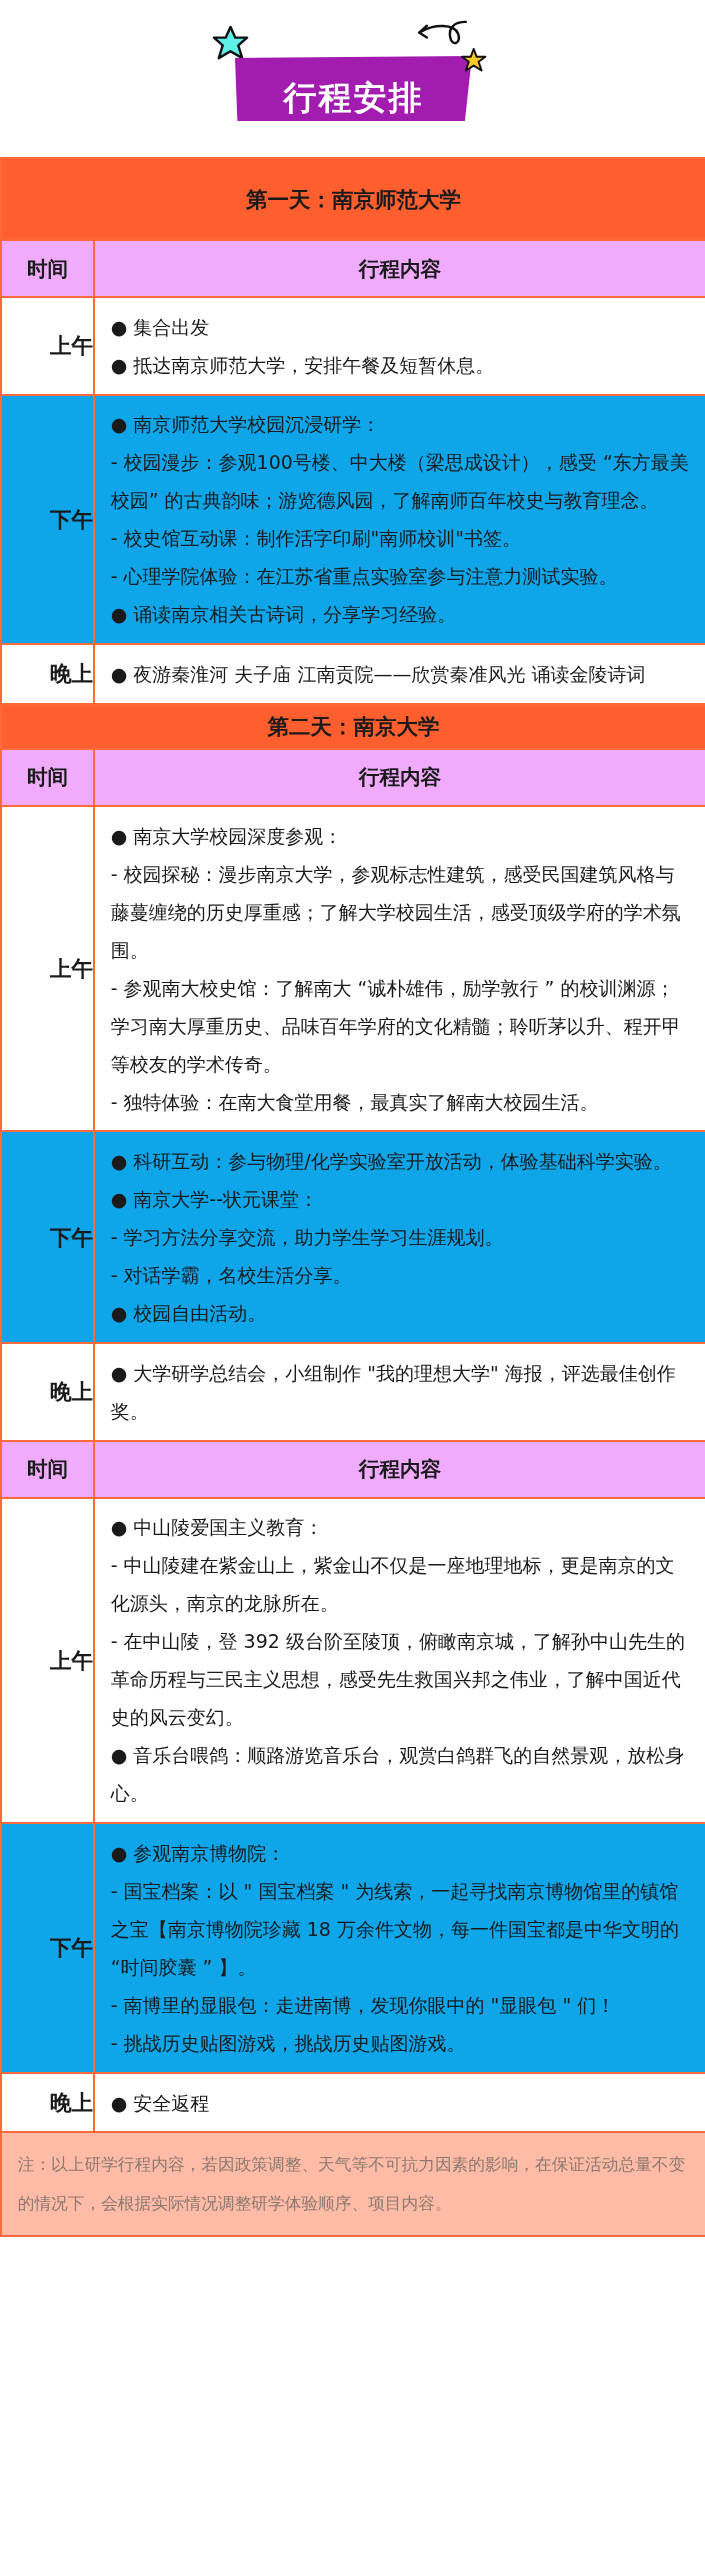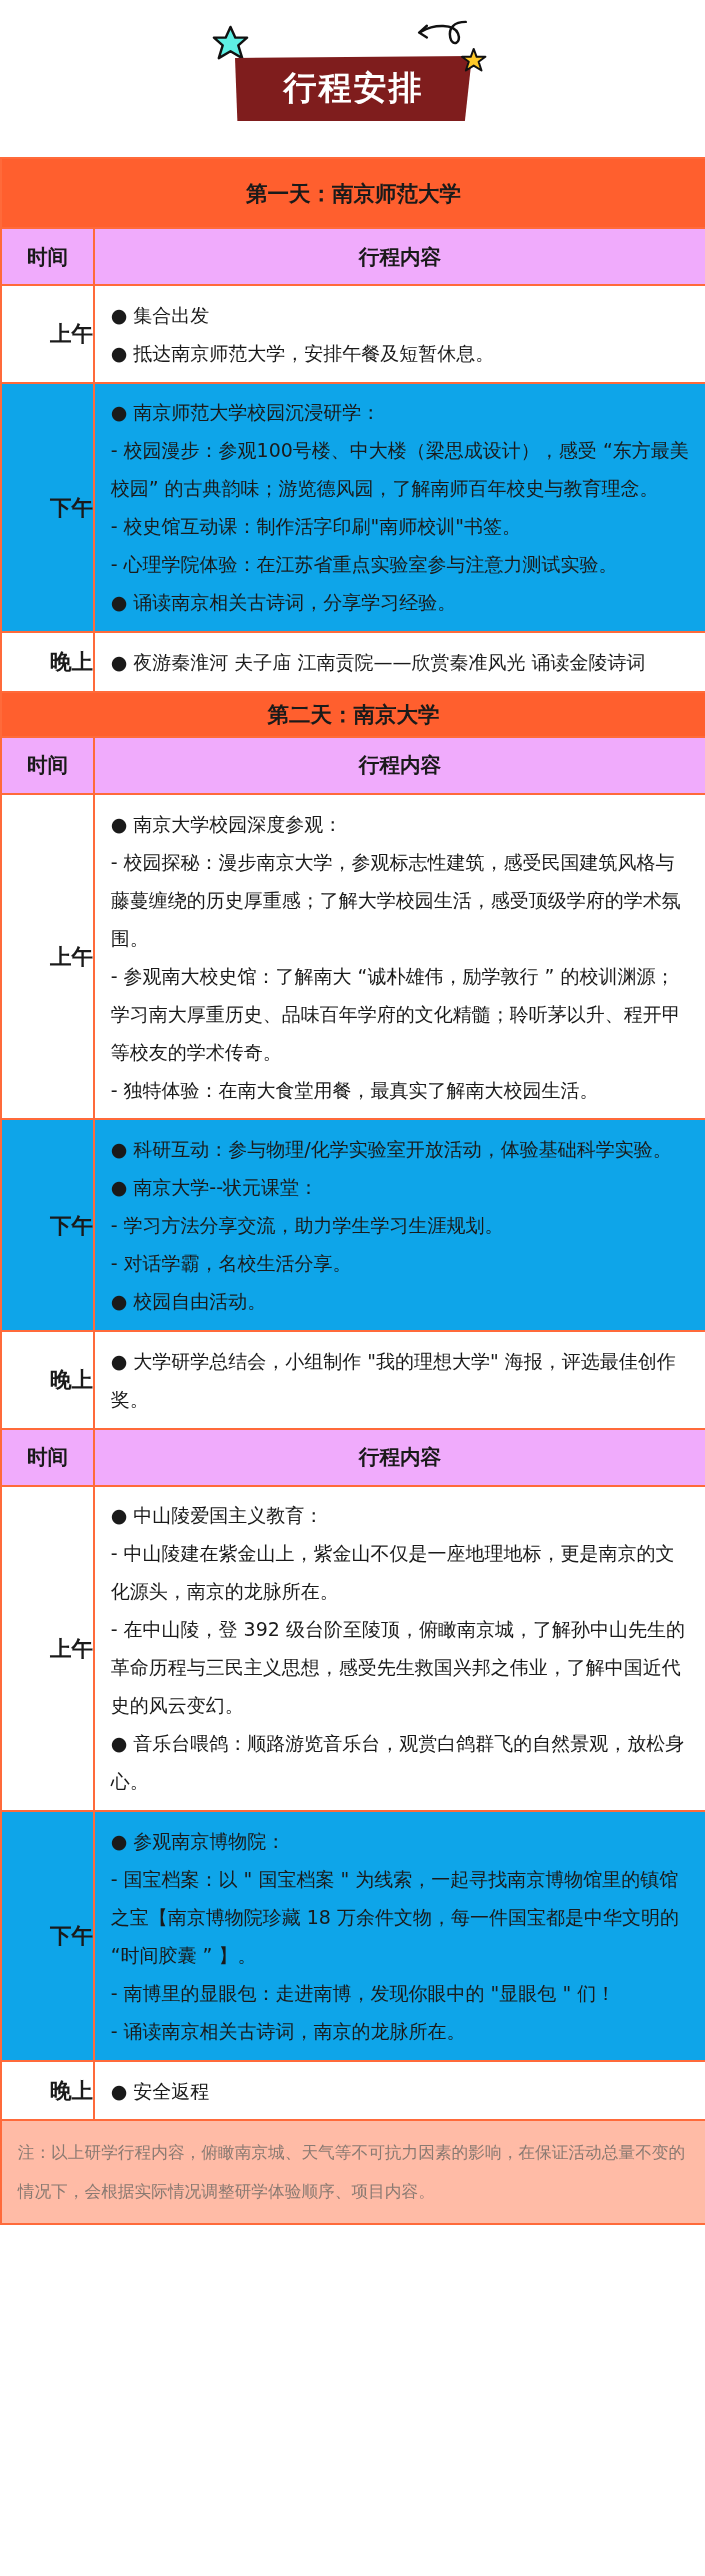--- a/index.html
+++ b/index.html
@@ -13,24 +13,24 @@
     position: relative;
     height: 157px;
     width: 705px;
   }
   .banner {
     position: absolute;
     left: 235px;
     top: 56px;
     width: 237px;
     height: 65px;
-    background: #7f1d1d;
+    background: #a21caf;
     clip-path: polygon(0 3%, 100% 0, 97% 100%, 1% 100%);
     display: flex;
-    align-items: center;
+    align-items: flex-end;
     justify-content: center;
   }
   .banner-text {
     color: #ffffff;
     font-size: 33px;
     font-weight: bold;
     letter-spacing: 2px;
   }
   .deco { position: absolute; }
   .star-teal { left: 210px; top: 23.5px; }
@@ -49,21 +49,21 @@
   col.c-time { width: 93px; }
   col.c-content { width: 612px; }
   .day-row td {
     background: #ff5f2e;
     text-align: center;
     font-weight: bold;
     font-size: 21.5px;
     color: #1a1a1a;
     height: 45px;
   }
-  .day-row.first td { height: 70px; }
+  .day-row.first td { height: 82px; }
   .head-row td {
     background: #f0abfc;
     text-align: center;
     font-weight: bold;
     font-size: 20.6px;
     height: 57px;
   }
   .slot-row td.time {
     text-align: right;
     font-weight: bold;
@@ -187,28 +187,28 @@
         <span class="line">- 在中山陵，登 392 级台阶至陵顶，俯瞰南京城，了解孙中山先生的革命历程与三民主义思想，感受先生救国兴邦之伟业，了解中国近代史的风云变幻。</span>
         <span class="line">● 音乐台喂鸽：顺路游览音乐台，观赏白鸽群飞的自然景观，放松身心。</span>
       </td>
     </tr>
     <tr class="slot-row pink">
       <td class="time">下午</td>
       <td class="content">
         <span class="line">● 参观南京博物院：</span>
         <span class="line">- 国宝档案：以 " 国宝档案 " 为线索，一起寻找南京博物馆里的镇馆之宝【南京博物院珍藏 18 万余件文物，每一件国宝都是中华文明的 “时间胶囊 ” 】。</span>
         <span class="line">- 南博里的显眼包：走进南博，发现你眼中的 "显眼包 " 们！</span>
-        <span class="line">- 诵读南京相关古诗词，南京的龙脉所在。</span>
+        <span class="line">- 挑战历史贴图游戏，挑战历史贴图游戏。</span>
       </td>
     </tr>
     <tr class="slot-row white">
       <td class="time">晚上</td>
       <td class="content">
         <span class="line">● 安全返程</span>
       </td>
     </tr>
 
     <tr class="note-row">
-      <td colspan="2">注：以上研学行程内容，俯瞰南京城、天气等不可抗力因素的影响，在保证活动总量不变的情况下，会根据实际情况调整研学体验顺序、项目内容。</td>
+      <td colspan="2">注：以上研学行程内容，若因政策调整、天气等不可抗力因素的影响，在保证活动总量不变的情况下，会根据实际情况调整研学体验顺序、项目内容。</td>
     </tr>
   </tbody>
 </table>
 
 
 </body></html>

